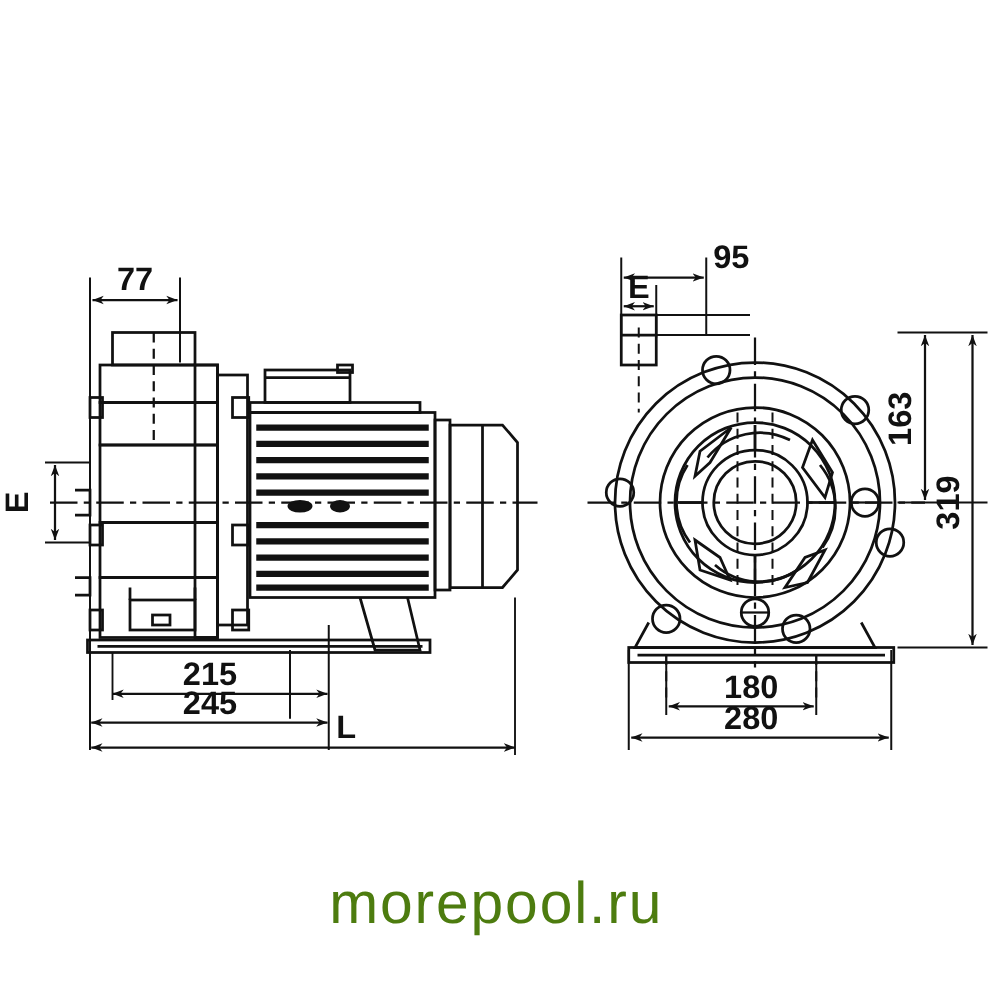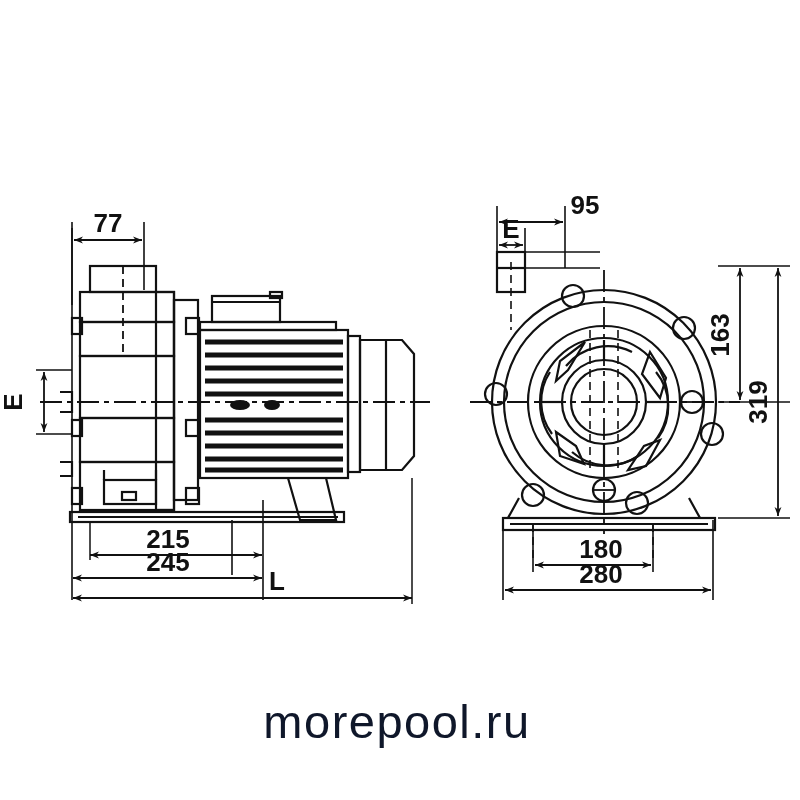--- a/index.html
+++ b/index.html
@@ -314,17 +314,17 @@
       <text class="dimtext" x="601" y="558" font-size="26" text-anchor="middle">180</text>
 
       <text class="dimtext" x="601" y="583" font-size="26" text-anchor="middle">280</text>
 
       <text class="dimtext" x="729" y="335" font-size="26" text-anchor="middle" transform="rotate(-90 729 335)">163</text>
 
       <text class="dimtext" x="767" y="402" font-size="26" text-anchor="middle" transform="rotate(-90 767 402)">319</text>
     </g>
   </svg>
 
-  <div id="watermark" style="color: #0f172a;">
+  <div id="watermark" style="color: #4d7c0f;">
     <span class="wm-right">morepool.ru</span>
   </div>
 
 </div>
 
 </body></html>

